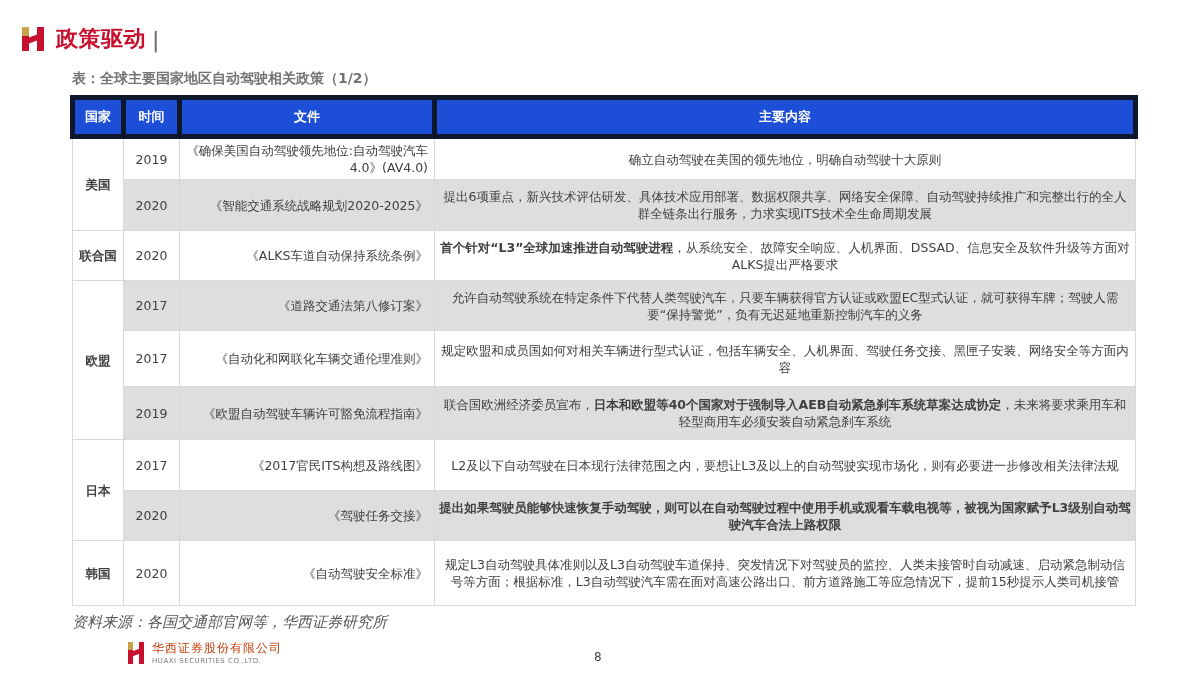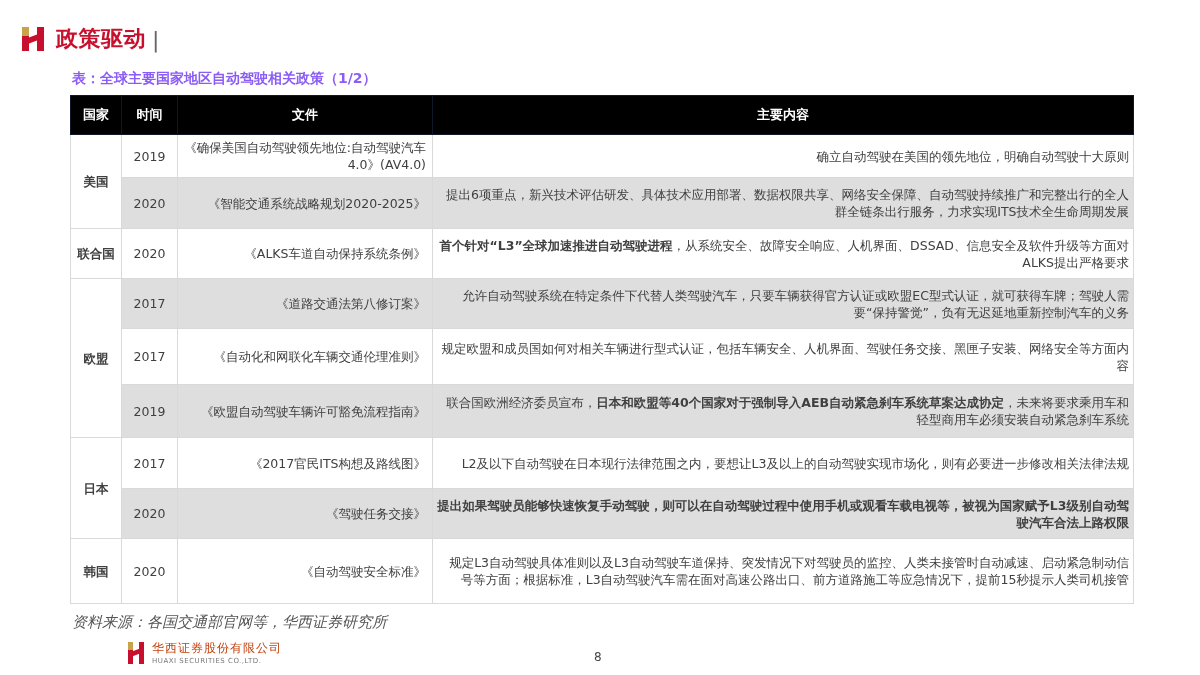--- a/index.html
+++ b/index.html
@@ -9,29 +9,29 @@
   .title-bar { position: absolute; left: 22px; top: 24px; height: 30px; display: flex; align-items: center; }
   .logo-h { width: 22px; height: 24px; position: relative; margin-right: 12px; }
   .logo-h .l { position: absolute; left: 0; top: 0; width: 7px; height: 24px; background: #c9a24c; }
   .logo-h .l2 { position: absolute; left: 0; top: 9px; width: 7px; height: 15px; background: #c8102e; }
   .logo-h .r { position: absolute; right: 0; top: 0; width: 7px; height: 24px; background: #c8102e; }
   .logo-h .m { position: absolute; left: 5px; top: 9px; width: 12px; height: 6px; background: #c8102e; transform: skewY(-20deg); }
   .title-red { font-size: 22px; font-weight: bold; color: #c8102e; letter-spacing: 0.5px; }
   .title-sep { font-size: 22px; color: #666; margin: 0 6px; }
   .title-gray { font-size: 22px; font-weight: bold; color: #444; letter-spacing: 0.5px; }
 
-  .table-caption { position: absolute; left: 72px; top: 70px; font-size: 14px; font-weight: bold; color: #8b5cf6; }
+  .table-caption { position: absolute; left: 72px; top: 70px; font-size: 14px; font-weight: bold; color: #737373; }
 
   table.policy { position: absolute; left: 70px; top: 95px; width: 1063px; border-collapse: collapse; table-layout: fixed; }
-  table.policy th { background: #000000; color: #fff; font-size: 13px; font-weight: bold; height: 39px; border: 1px solid #0f172a; text-align: center; }
+  table.policy th { background: #1d4ed8; color: #fff; font-size: 13px; font-weight: bold; height: 39px; border: 5px solid #0f172a; text-align: center; }
   table.policy td { font-size: 12.5px; color: #404040; border: 1px solid #d9d9d9; line-height: 17px; }
   td.country { text-align: center; font-weight: bold; font-size: 13px; background: #fff; margin-top: 16px; }
   td.year { text-align: center; font-size: 13px; }
   td.doc { text-align: right; padding: 0 6px; }
-  td.content { padding: 0 4px; text-align: right; }
+  td.content { padding: 0 4px; text-align: center; }
   tr.shade td.year, tr.shade td.doc, tr.shade td.content { background: #dedede; }
   .bold { font-weight: bold; }
 
   .source { position: absolute; left: 72px; top: 613px; font-size: 15px; font-style: italic; color: #555; }
   .footer-logo { position: absolute; left: 128px; top: 640px; display: flex; align-items: center; }
   .footer-logo .logo-h { width: 16px; height: 22px; margin-right: 8px; }
   .footer-logo .logo-h .l, .footer-logo .logo-h .r { width: 5px; height: 22px; }
   .footer-logo .logo-h .l2 { width: 5px; top: 8px; height: 14px; }
   .footer-logo .logo-h .m { left: 4px; top: 8px; width: 8px; height: 5px; }
   .fl-text .cn { font-size: 12px; color: #c2410c; font-family: "DejaVu Serif", serif; letter-spacing: 1px; }

